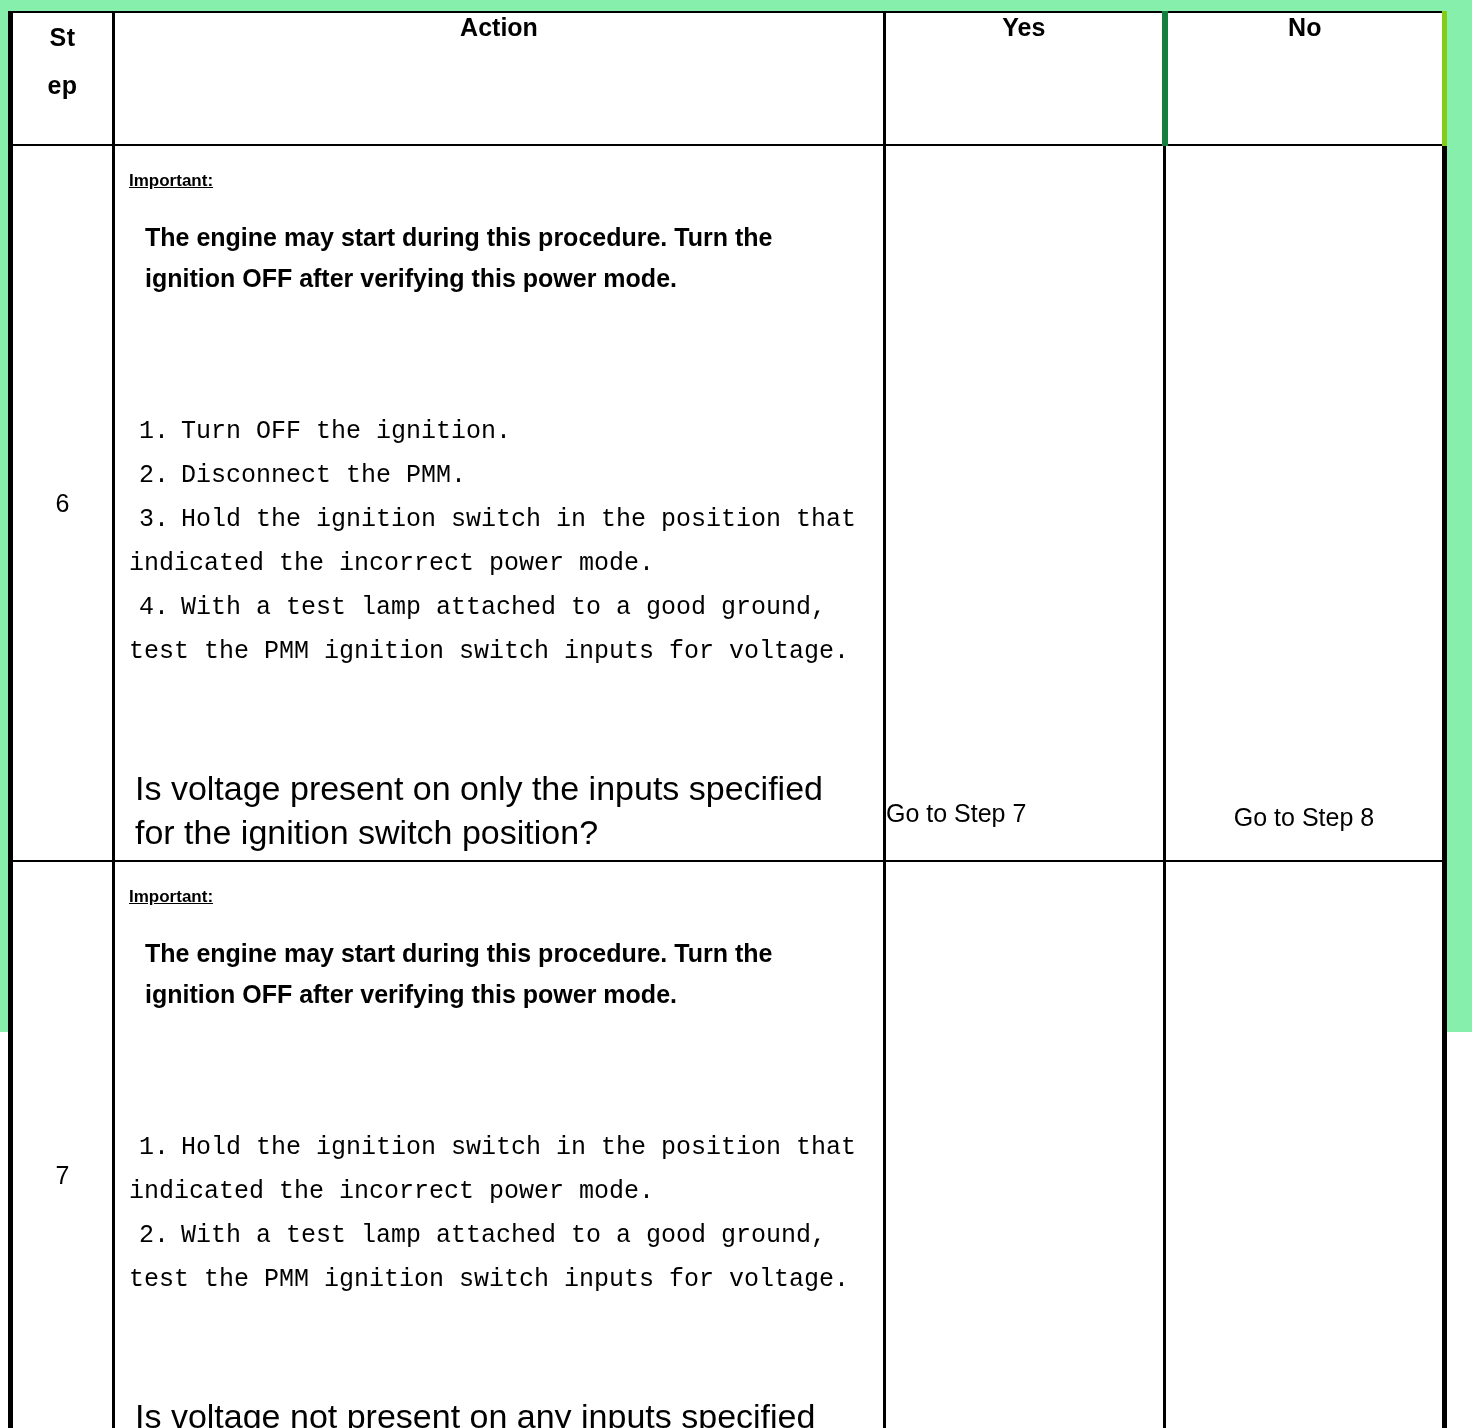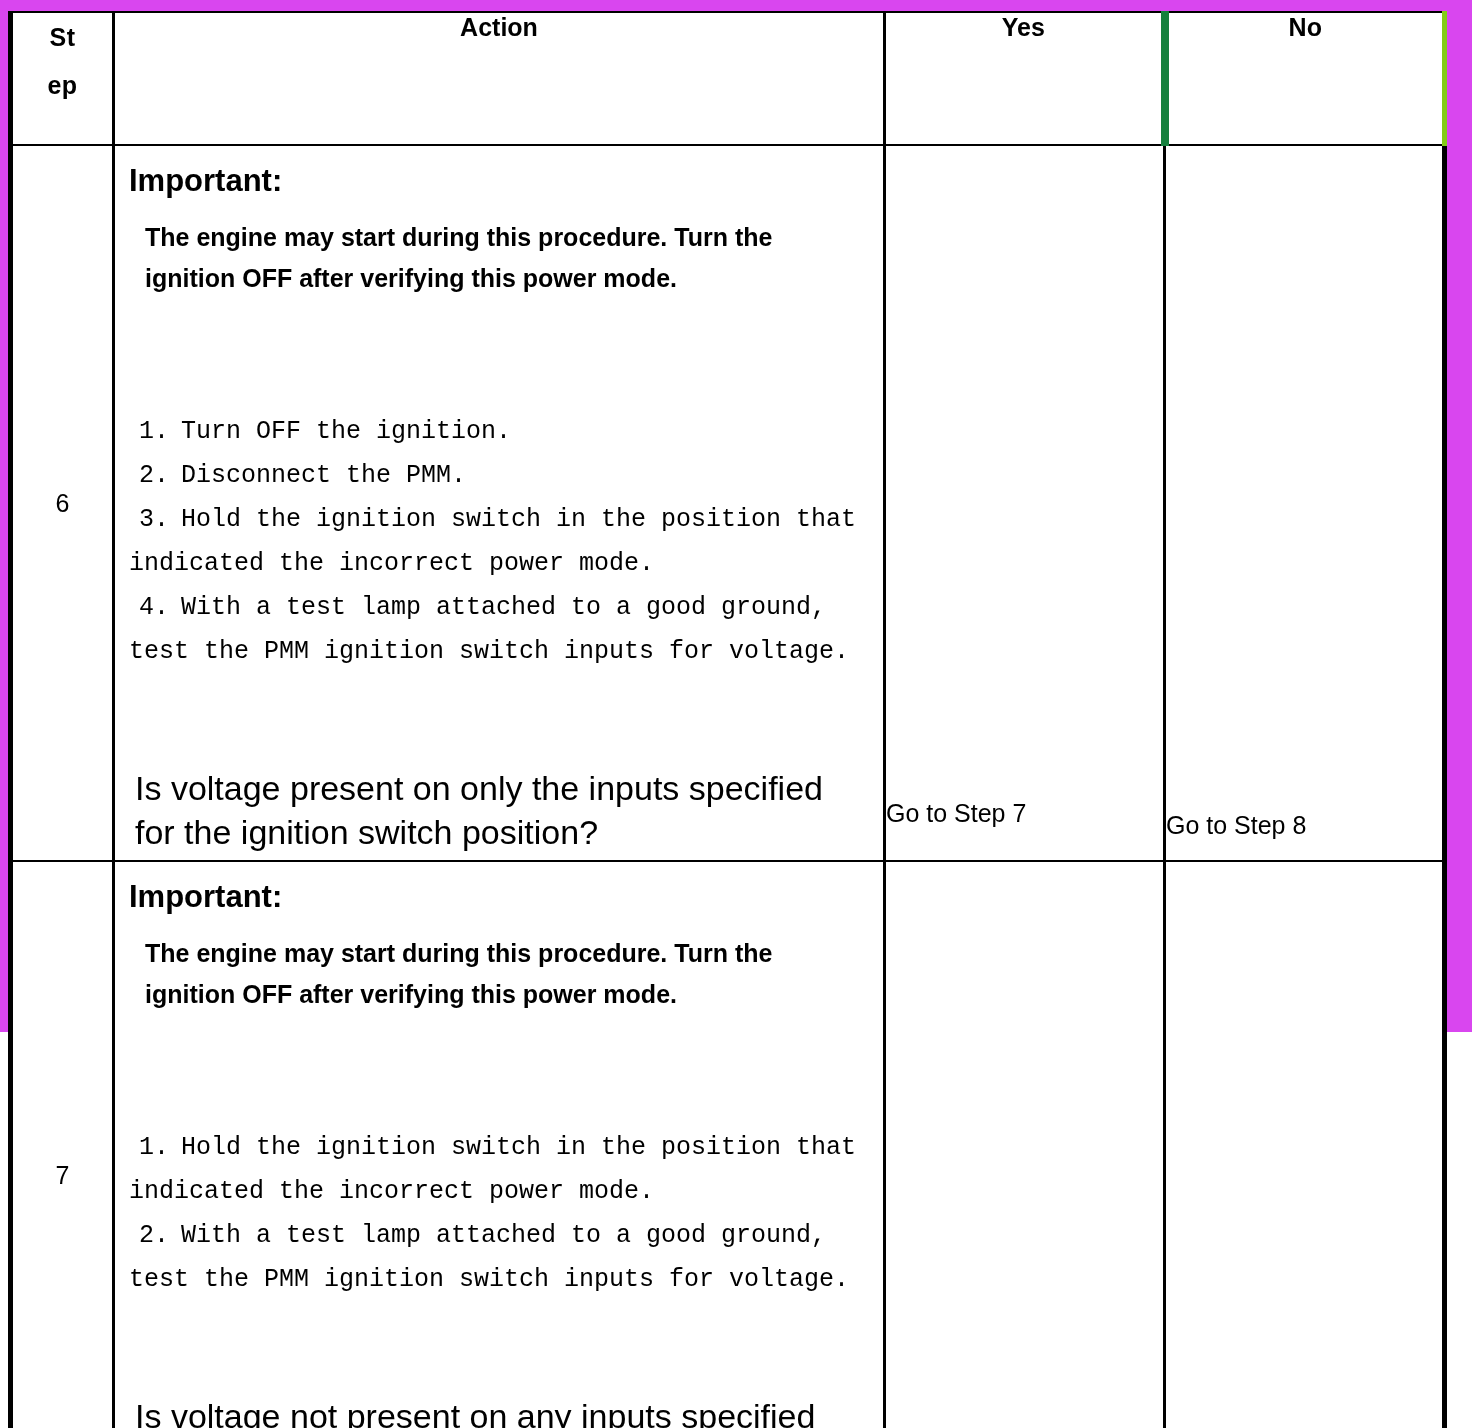--- a/index.html
+++ b/index.html
@@ -12,21 +12,21 @@
     height: 1428px;
     font-family: "Liberation Sans", sans-serif;
     color: #000000;
     -webkit-font-smoothing: none;
   }
 
   .page {
     position: relative;
     width: 1472px;
     height: 1032px;
-    background: #d946ef;
+    background: #86efac;
     box-sizing: border-box;
   }
 
   .diag-table {
     position: absolute;
     left: 8px;
     top: 11px;
     width: 1434px;
     border-collapse: collapse;
     table-layout: fixed;
@@ -68,21 +68,21 @@
     border-right: 3px solid #000;
     line-height: 48px;
     letter-spacing: 0.5px;
   }
   thead th.h-action {
     border-left: 1px solid #ec4899;
     border-right: 3px solid #000;
   }
   thead th.h-yes {
     border-left: 3px solid #000;
-    border-right: 8px solid #15803d;
+    border-right: 6px solid #15803d;
   }
   thead th.h-no {
     border-left: 3px solid #000;
     border-right: 5px solid #84cc16;
   }
   .hdr-line { display: block; }
 
   
   tbody td {
     border-top: 3px solid #000;
@@ -105,32 +105,34 @@
   }
   tbody td.t-yes {
     border-left: 3px solid #000;
     border-right: 3px solid #000;
     vertical-align: bottom;
     padding-bottom: 32px;
   }
   tbody td.t-no {
     border-left: 3px solid #000;
     border-right: 5px solid #000;
+    text-align: center;
     vertical-align: bottom;
-    padding-bottom: 20px;
+    padding-bottom: 28px;
   }
 
   .step-num { font-size: 25px; }
 
   
   .important-title {
     font-weight: bold;
-    font-size: 31px;
+    font-size: 17px;
     line-height: 41px;
     margin: 0;
+    text-decoration: underline;
   }
   .important-body {
     font-weight: bold;
     font-size: 25px;
     line-height: 41px;
     margin: 16px;
     max-width: 715px;
   }
   .gap-block { height: 95px; }
   .gap-block-sm { height: 92px; }

